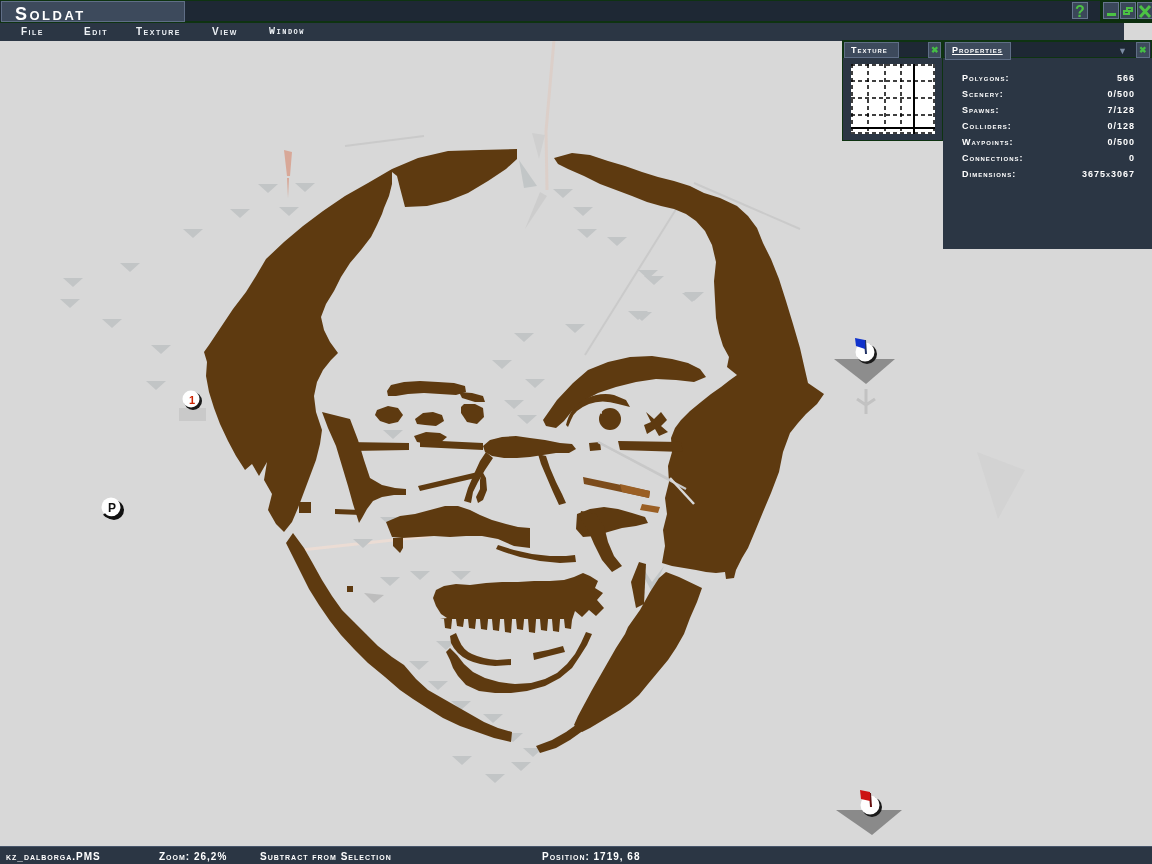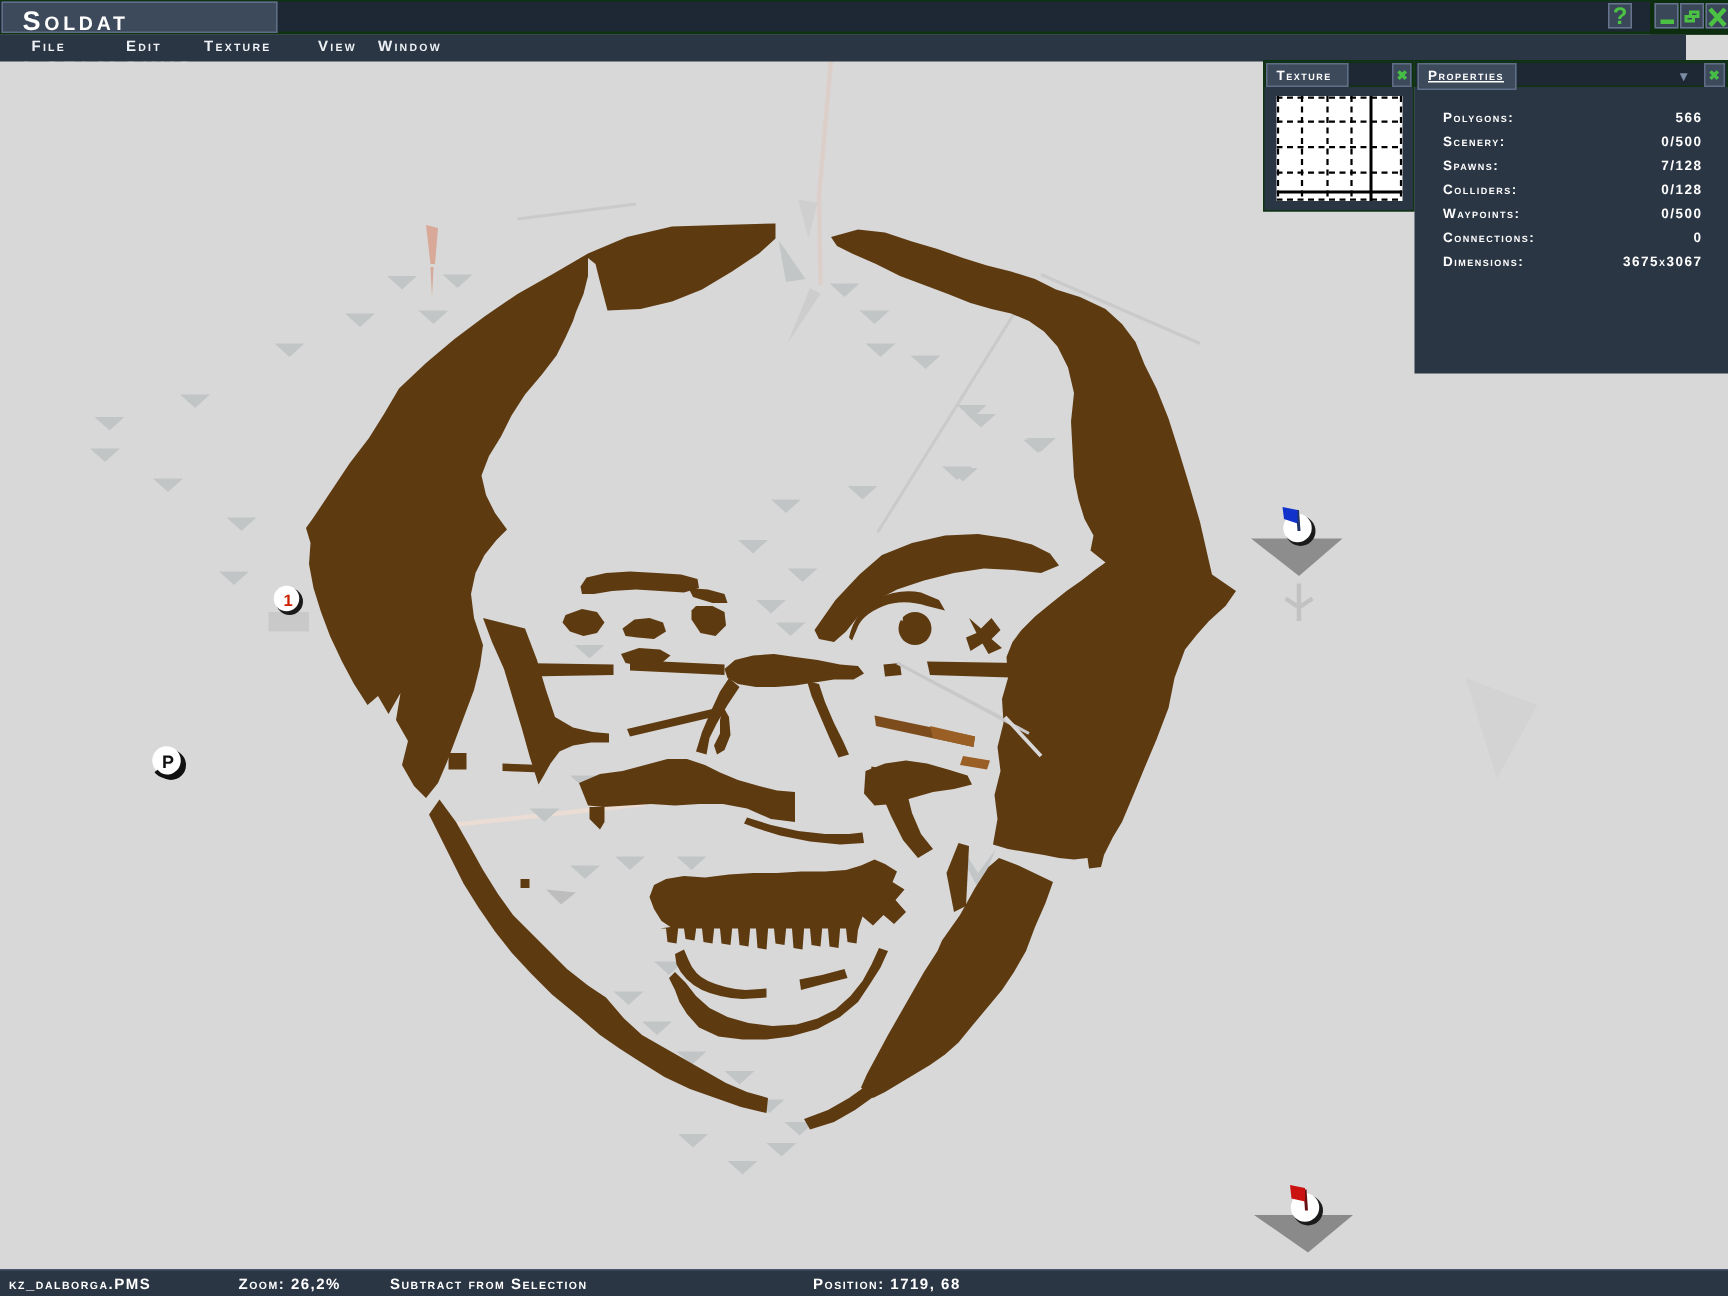--- a/index.html
+++ b/index.html
@@ -203,21 +203,21 @@
 <div class="tbtn px" style="left:1137px;">
     <svg width="14" height="15" style="position:absolute;left:0px;top:1px;">
       <path d="M2,2 L12,13 M12,2 L2,13" stroke="#4CC244" stroke-width="3"></path>
     </svg>
   </div>
 <div id="menubar">
   <span class="mi px" style="left:21px;">File</span>
   <span class="mi px" style="left:84px;">Edit</span>
   <span class="mi px" style="left:136px;">Texture</span>
   <span class="mi px" style="left:212px;">View</span>
-  <span class="mi px" style="left:252px;">Window</span>
+  <span class="mi px" style="left:269px;font-family:Liberation Mono, monospace;">Window</span>
 </div>
 
 <div class="panel" style="left:842px;top:40px;width:101px;height:101px;border:1px solid #0E3311;">
   <div class="ptitle" style="left:0px;top:0px;width:99px;"></div>
   <div class="pbox px" style="left:1px;top:1px;width:55px;height:16px;">Texture</div>
   <div class="pbox px" style="left:85px;top:1px;width:13px;height:16px;color:#45BE45;padding-left:2px;">✖</div>
   <svg width="84" height="70" style="position:absolute;left:8px;top:23px;background:#FFF">
     <g stroke="#000" stroke-width="1.5" stroke-dasharray="4,3" fill="none">
       <path d="M0,1 H84 M0,17 H84 M0,34 H84 M0,51 H84 M0,69 H84"></path>
       <path d="M1,0 V70 M17,0 V70 M34,0 V70 M50,0 V70 M83,0 V70"></path>

